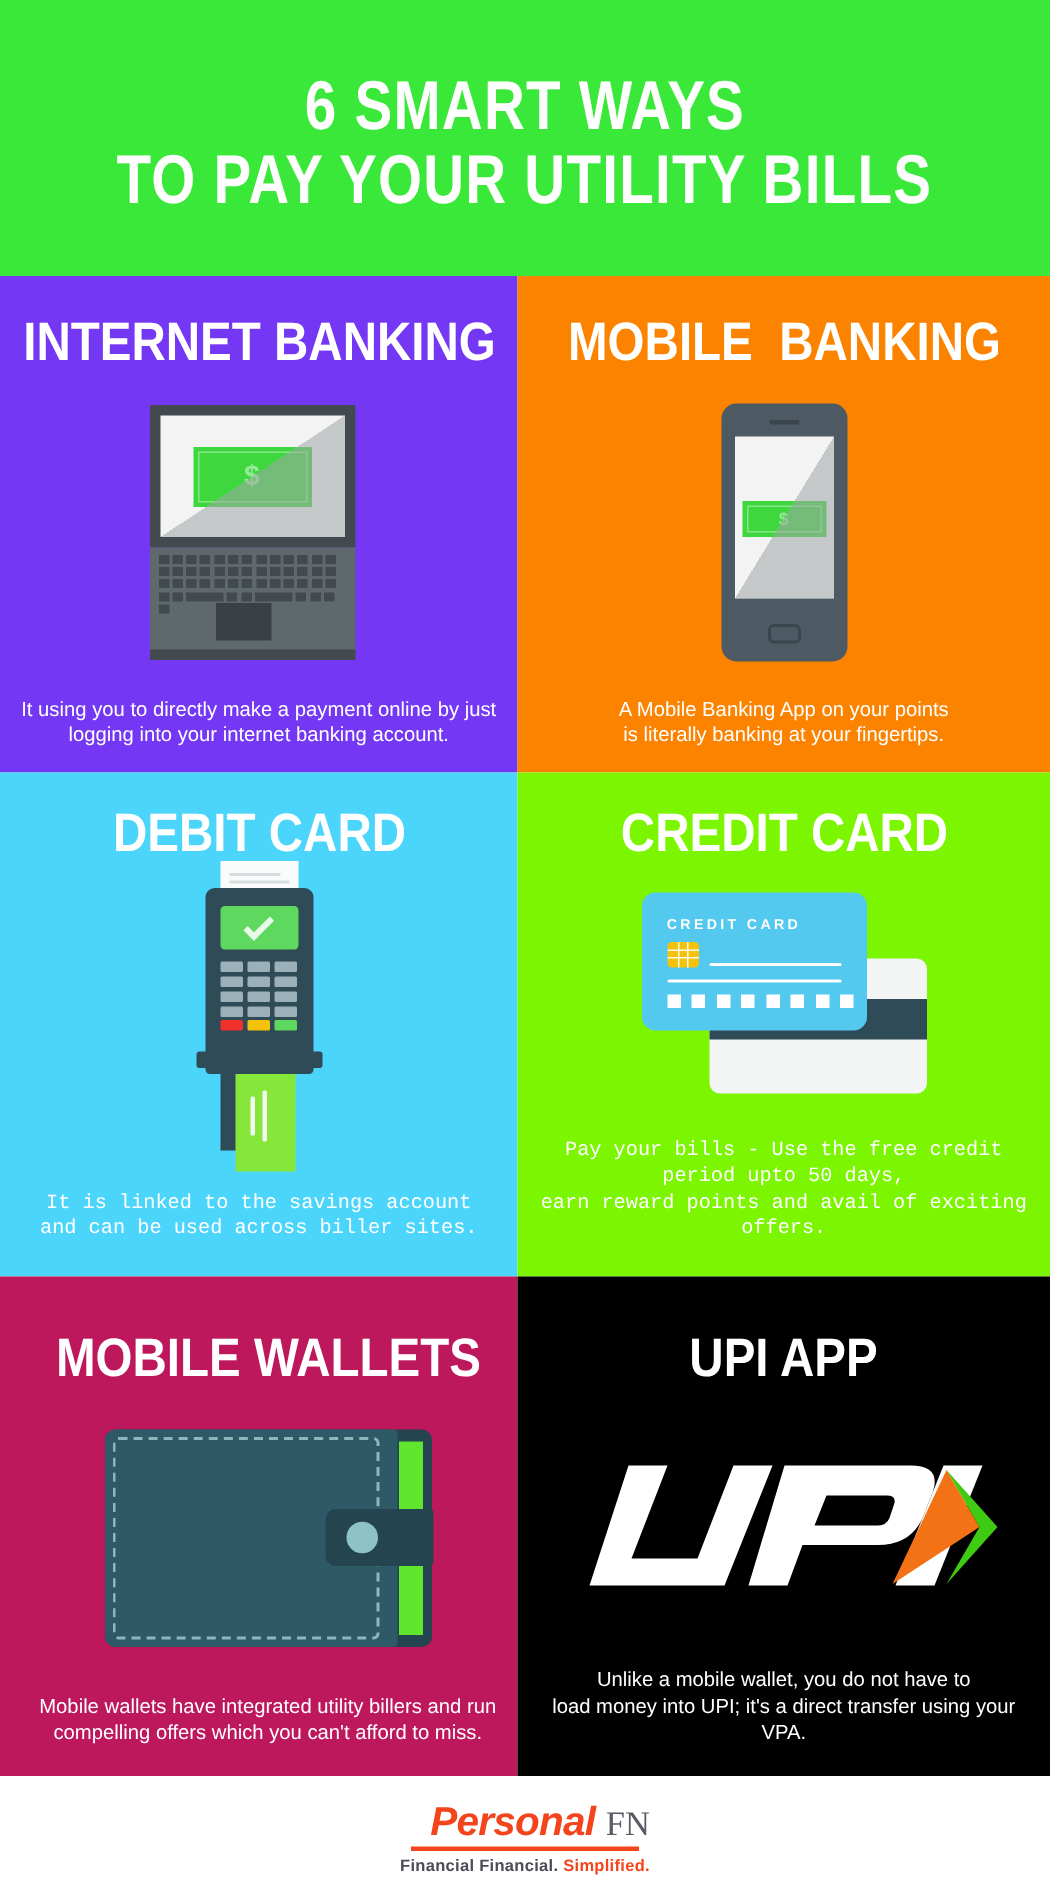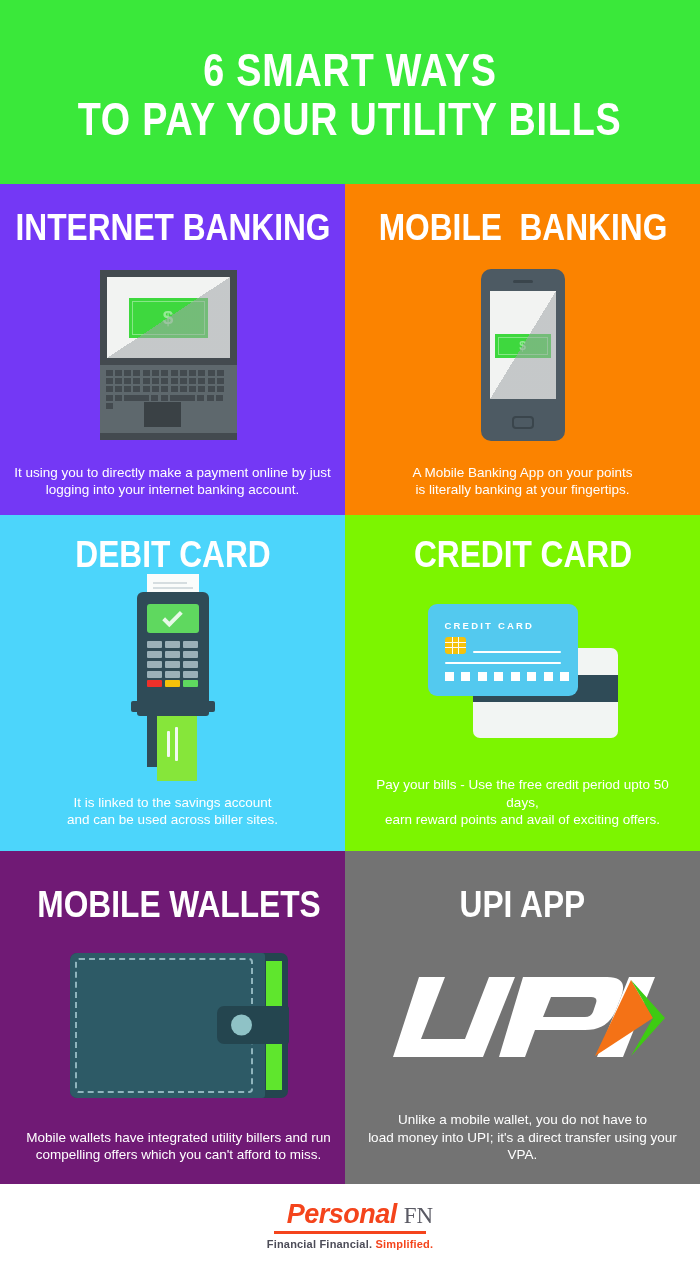--- a/index.html
+++ b/index.html
@@ -39,21 +39,21 @@
   .c1 .cell-title, .c2 .cell-title { margin-top:26px; }
   .c3 .cell-title, .c4 .cell-title { margin-top:22px; }
   .c5 .cell-title, .c6 .cell-title { margin-top:36px; }
 
   .art { flex:1; display:flex; align-items:center; justify-content:center; width:100%; }
   .cell-desc {
     color:#ffffff; font-size:13.5px; line-height:1.3; text-align:center;
     width:100%; padding:0 14px; white-space:pre-line; font-weight:400;
   }
   .c1 .cell-desc, .c2 .cell-desc { margin-bottom:16px; }
-  .c3 .cell-desc, .c4 .cell-desc { margin-bottom:22px; }
+  .c3 .cell-desc, .c4 .cell-desc { margin-bottom:22px;font-family:Liberation Mono, monospace; }
   .c5 .cell-desc, .c6 .cell-desc { margin-bottom:20px; }
 
   
   .footer { height:91px; background:#ffffff; display:flex; flex-direction:column; align-items:center; justify-content:center; }
   .logo-main { display:flex; align-items:baseline;margin-left:20px; }
   .logo-personal { font-family:"Liberation Sans", sans-serif; font-style:italic; font-weight:bold; font-size:27px; color:#F4441C; letter-spacing:-0.5px; }
   .logo-fn { font-family:"Liberation Serif", serif; font-weight:normal; font-size:23px; color:#5A5A64; margin-left:7px; letter-spacing:0px; }
   .logo-rule { width:152px; height:3px; background:#F4441C; margin-top:1px; }
   .logo-tag { margin-top:4px; font-size:11px; letter-spacing:0.2px; }
   .logo-tag .t1 { color:#4C4C58; font-weight:bold; }
@@ -306,40 +306,40 @@
                 <span></span>
                 <span></span>
             </div>
           </div>
         </div>
       </div>
       <div class="cell-desc">Pay your bills - Use the free credit period upto 50 days,
 earn reward points and avail of exciting offers.</div>
     </div>
 
-    <div class="cell c5" style="background: #701a75; padding-left: 12px;">
+    <div class="cell c5" style="background: #be185d; padding-left: 12px;">
       <div class="cell-title">MOBILE WALLETS</div>
       <div class="art">
         <div class="wallet">
           <div class="w-shadow"></div>
           <div class="w-money top"></div>
           <div class="w-money bot"></div>
           <div class="w-body">
             <div class="w-stitch"></div>
           </div>
           <div class="w-strap">
             <div class="w-btn"></div>
           </div>
         </div>
       </div>
       <div class="cell-desc">Mobile wallets have integrated utility billers and run
 compelling offers which you can't afford to miss.</div>
     </div>
 
-    <div class="cell c6" style="background: #737373;">
+    <div class="cell c6" style="background: #000000;">
       <div class="cell-title">UPI APP</div>
       <div class="art">
         <div class="upi">
           <svg width="280" height="96" viewBox="0 0 280 96" aria-hidden="true">
 
             <path d="M36 8 h26 L38 70 h44 L106 8 h26 L100 88 H10 Z" fill="#ffffff"></path>
 
             <path d="M140 8 h84 q22 0 14 20 l-6 15 q-8 18 -30 18 h-50 l-10 27 h-26 L140 8 Z
                      M168 28 l-8 20 h42 q6 0 8 -5 l3 -9 q2 -6 -5 -6 Z" fill="#ffffff"></path>
 

